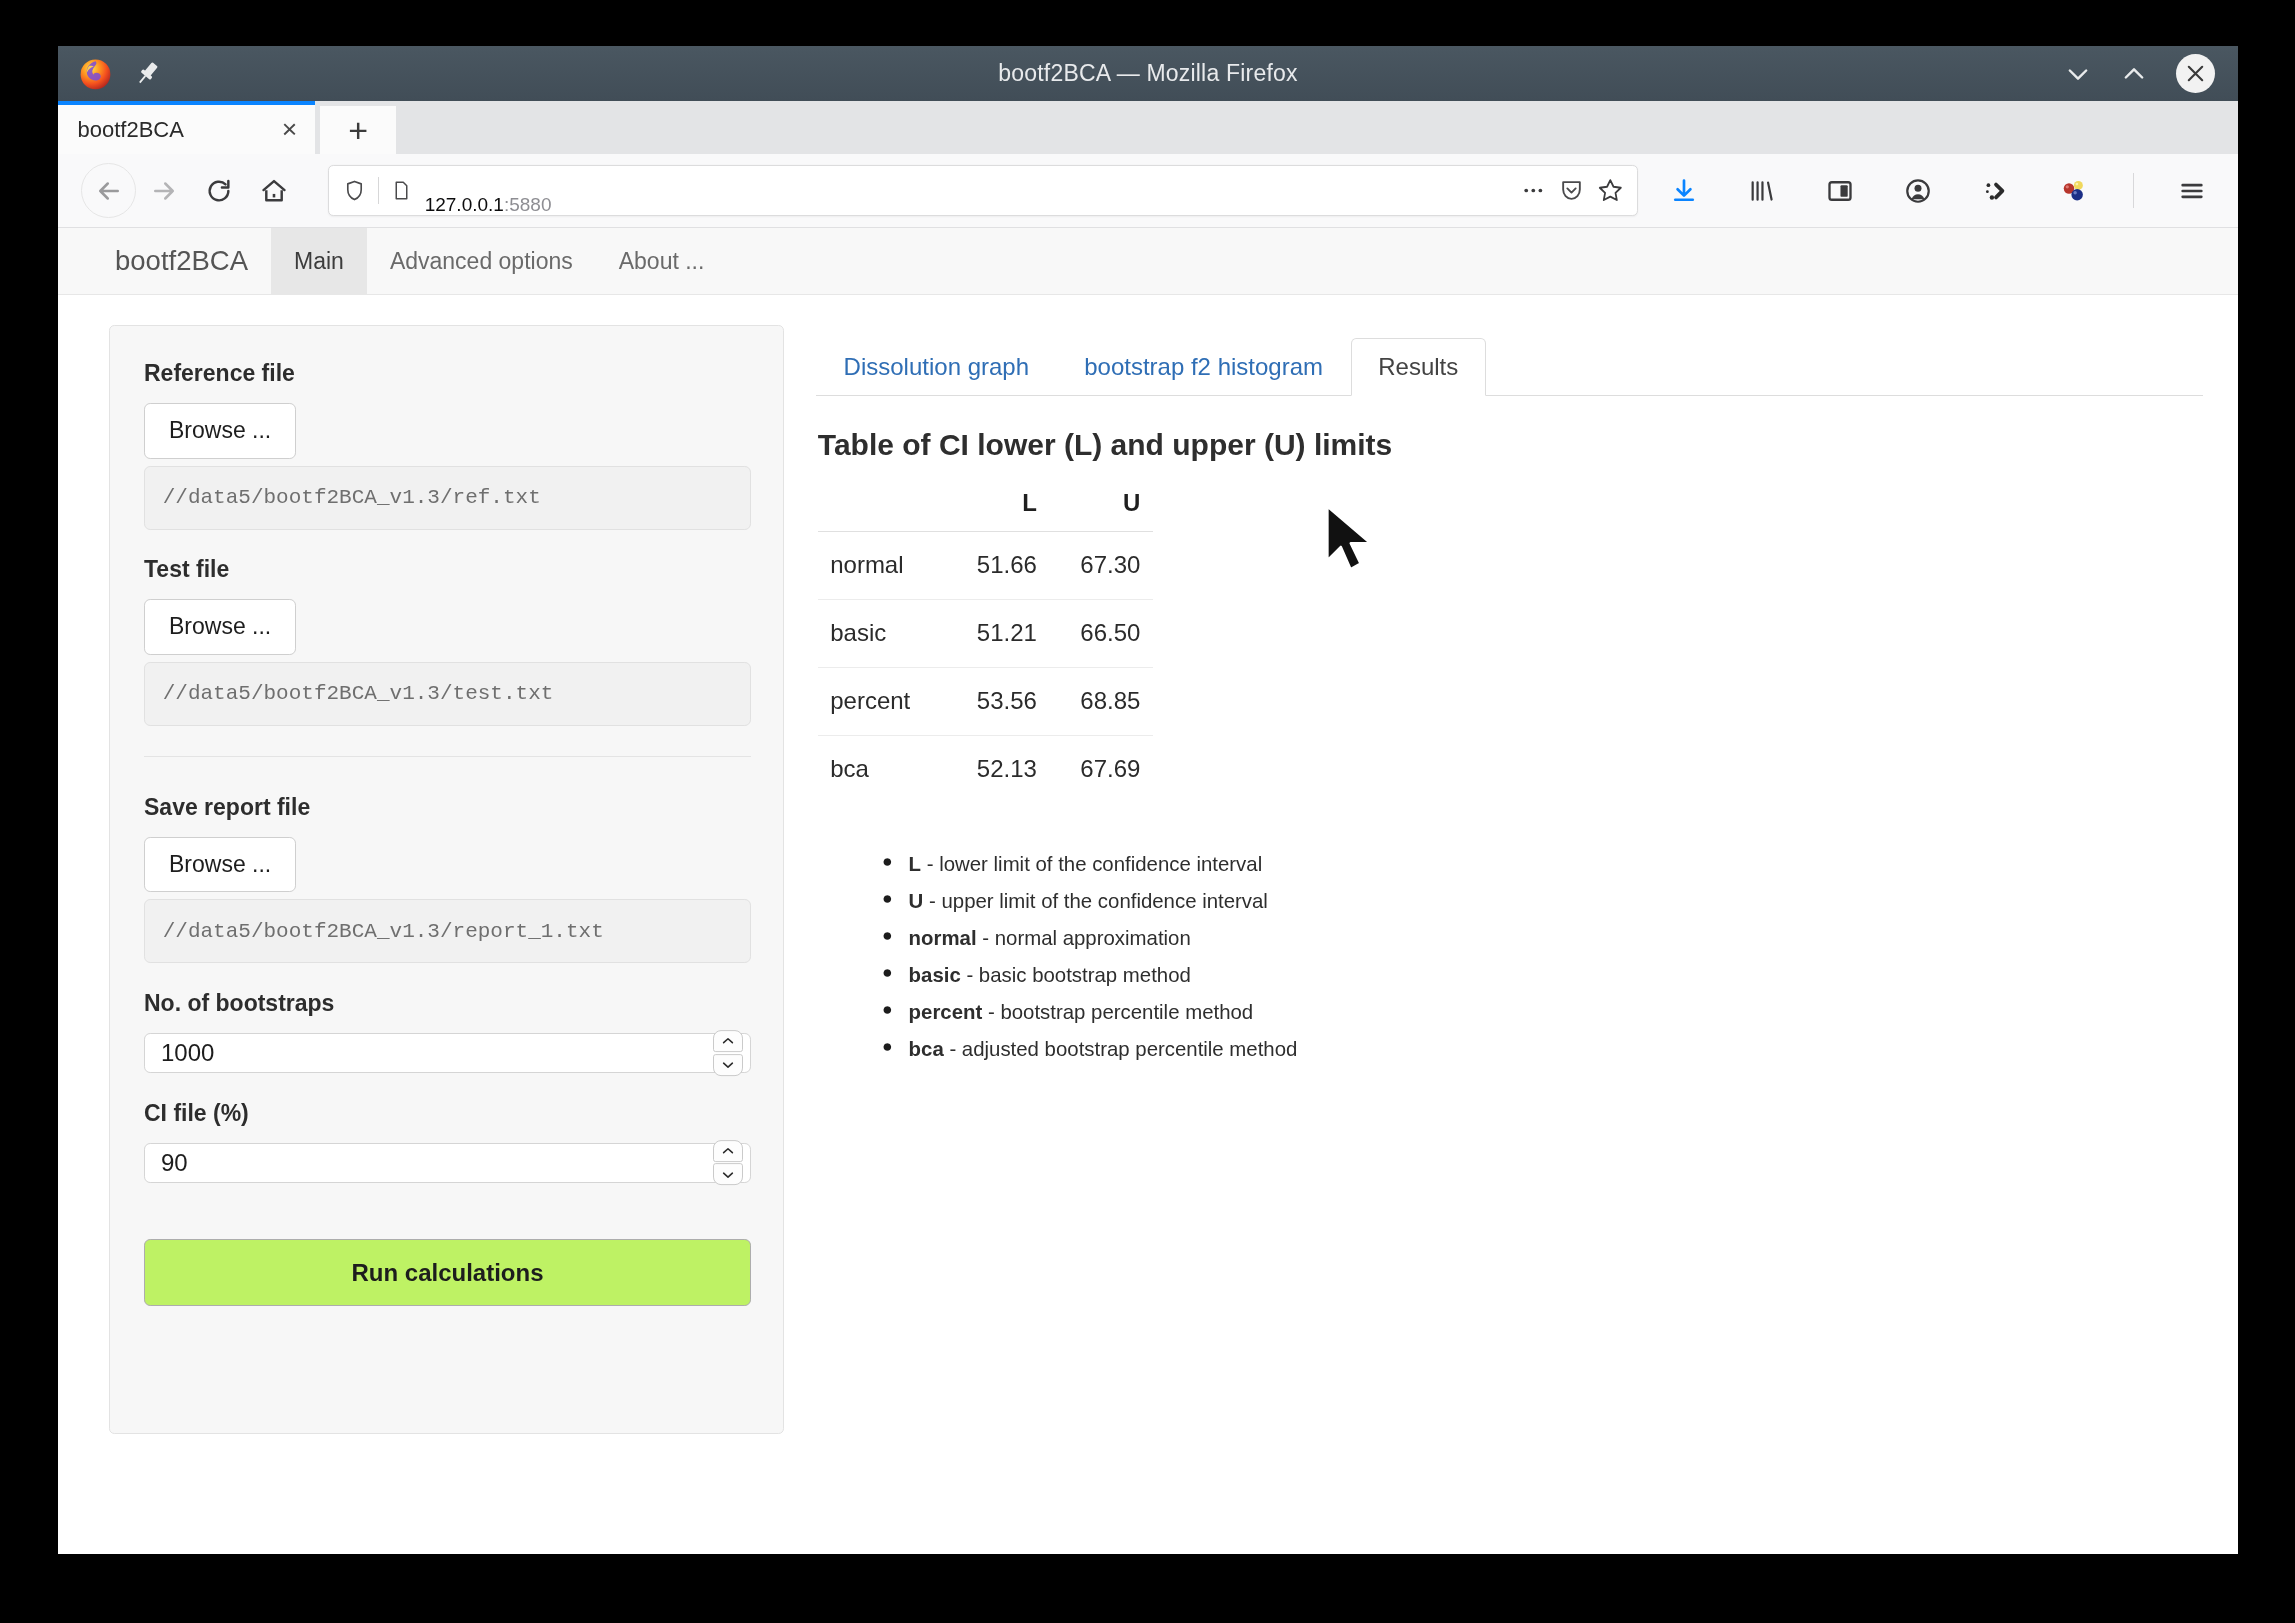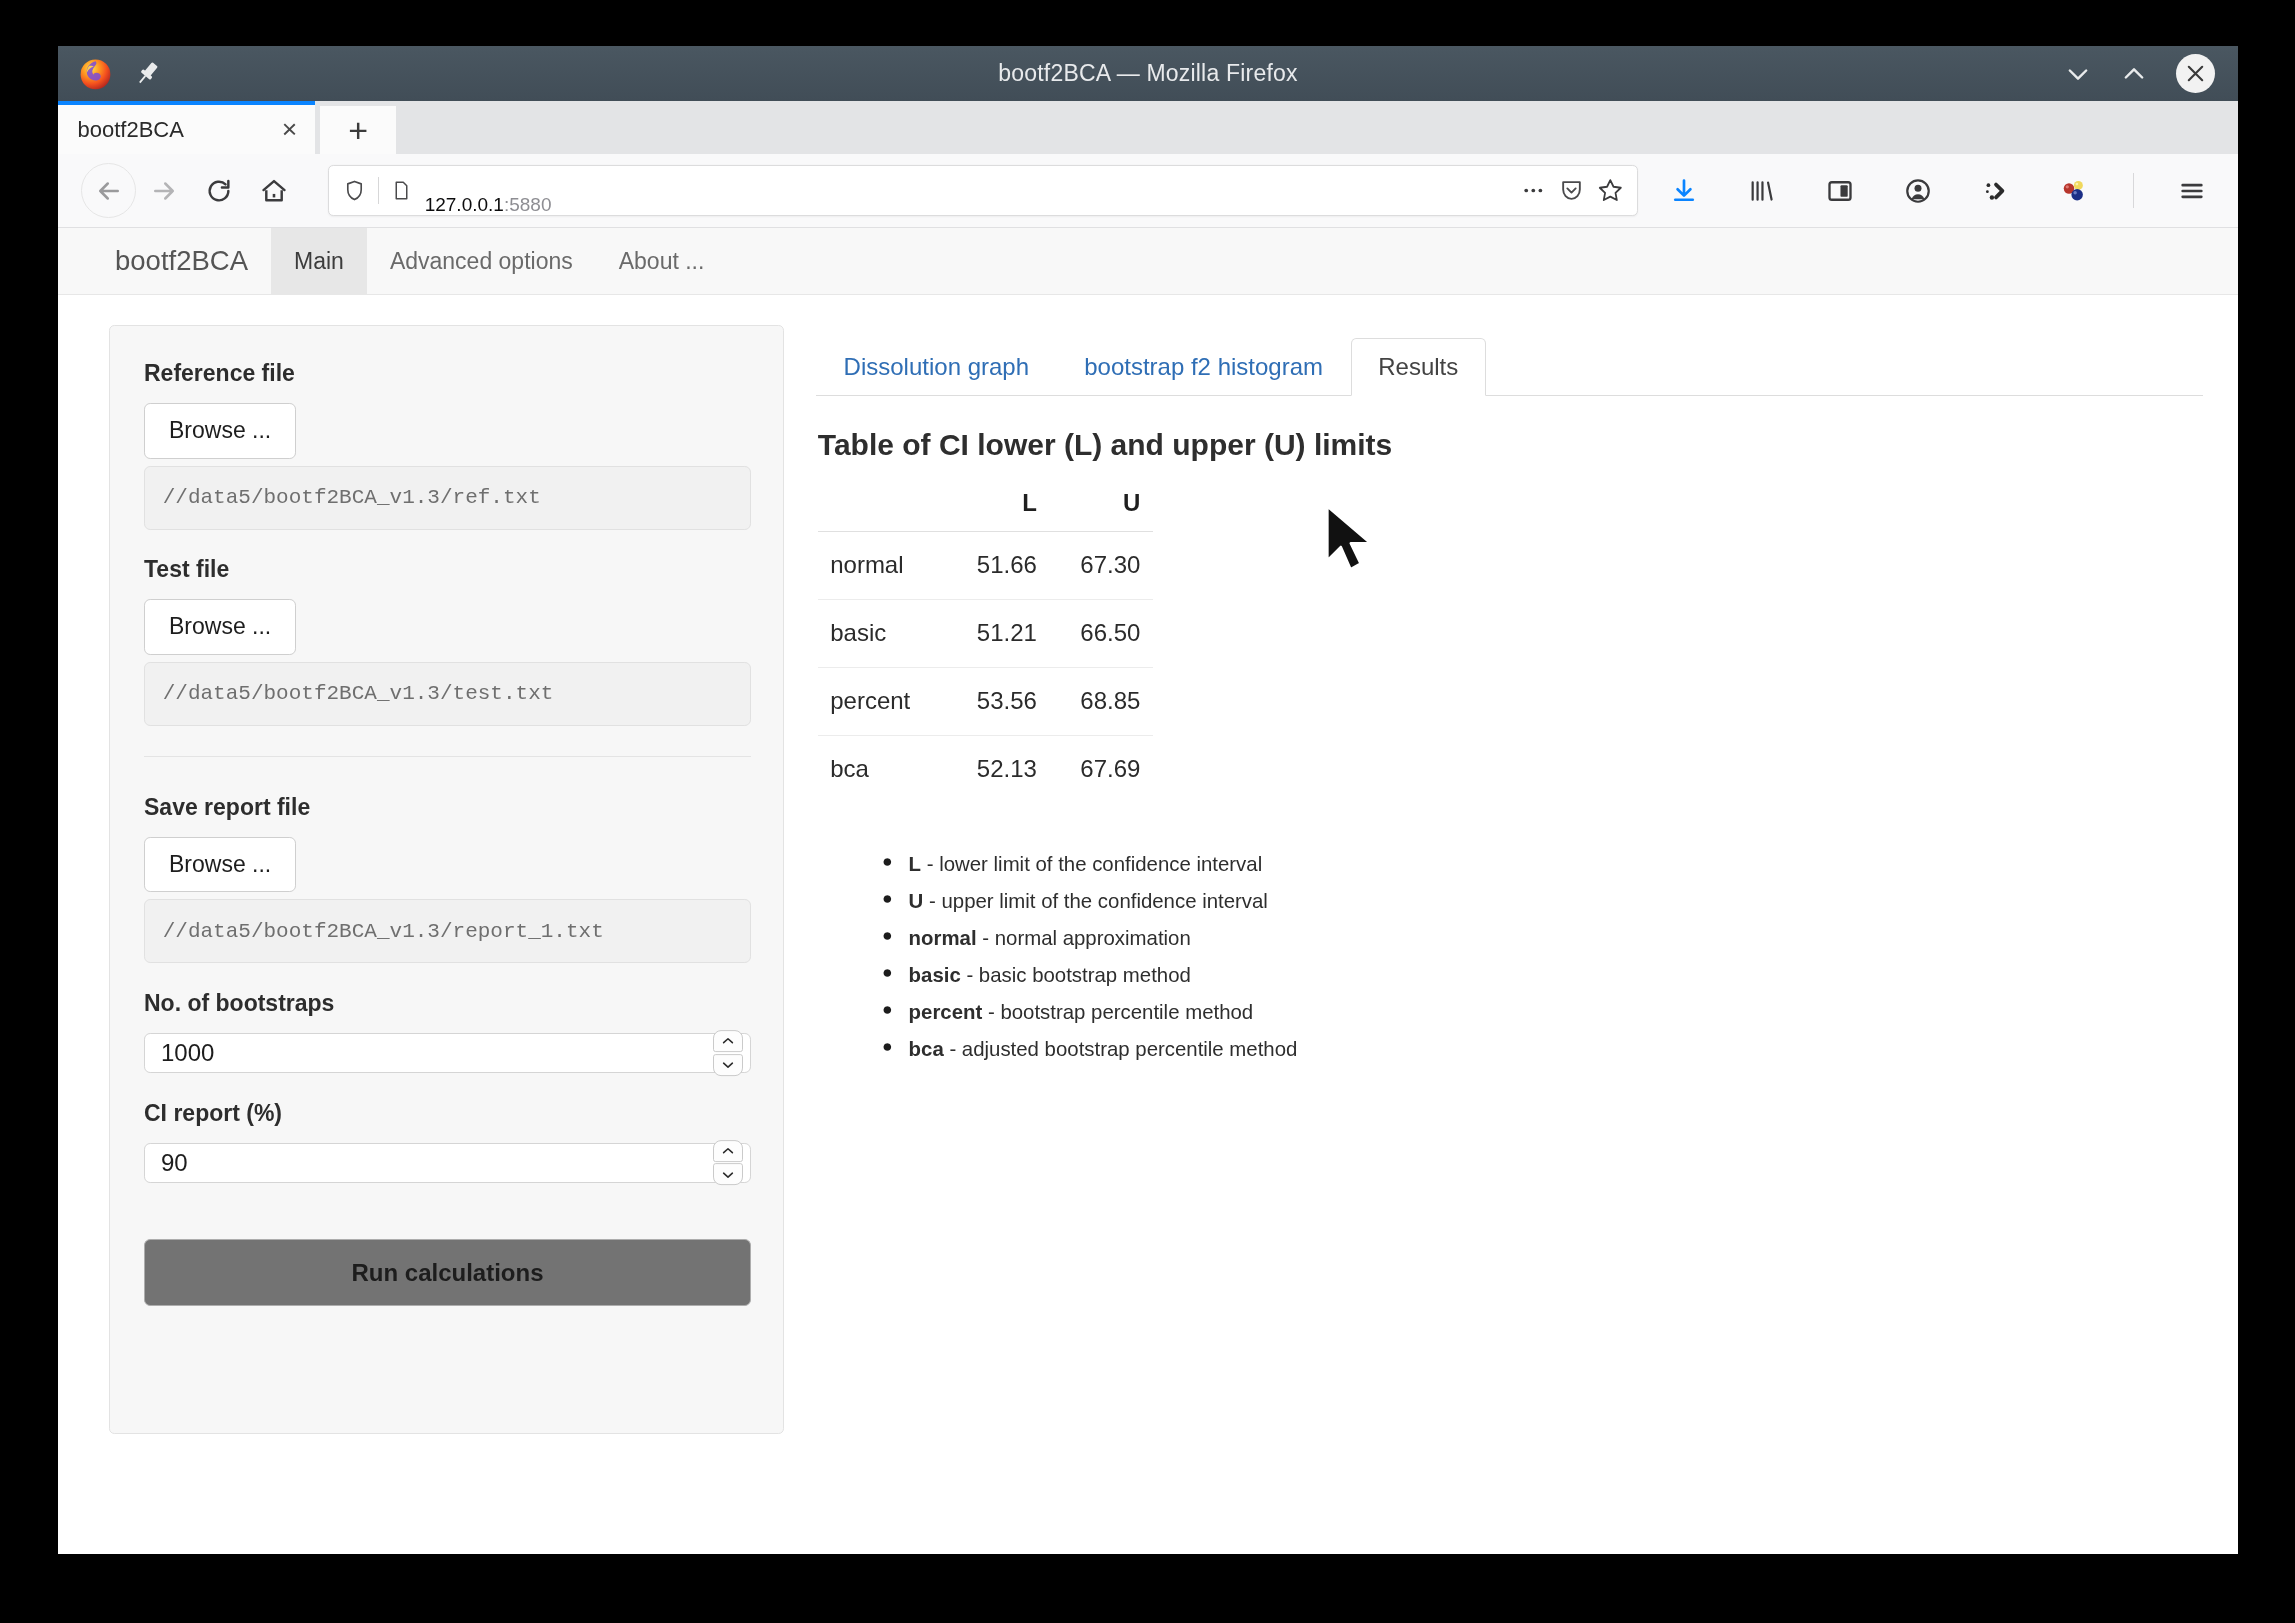--- a/index.html
+++ b/index.html
@@ -163,21 +163,21 @@
   }
   .spin-btn {
     width: 30px; height: 22px; border: 0.9px solid #cacaca;
     background: #fdfdfd; display: flex; align-items: center; justify-content: center;
     cursor: pointer;
   }
   .spin-btn:first-child { border-radius: 8px 8px 2.7px 2.7px; }
   .spin-btn:last-child { border-radius: 2.7px 2.7px 8px 8px; }
   .run-btn {
     width: 100%; margin-top: 30px;
-    background: #737373; border: 0.9px solid #adadad; border-radius: 6.2px;
+    background: #bef264; border: 0.9px solid #adadad; border-radius: 6.2px;
     padding: 18.6px 0; font-size: 24px; font-weight: bold; color: #1d1d1d;
     cursor: pointer; font-family: "Liberation Sans", sans-serif;
   }
 
   
   #main { flex: 1 1 auto; position: relative; padding-top: 5.3px; }
   #tabs {
     display: flex; align-items: flex-end;
     border-bottom: 0.9px solid #ddd; height: 66px;
   }
@@ -439,21 +439,21 @@
             <span class="spin-btn">
               <svg width="14" height="9.7" viewBox="0 0 16 11">
                   <path d="M3 3.5L8 8l5-4.5" fill="none" stroke="#2b2b2b" stroke-width="1.8" stroke-linecap="round" stroke-linejoin="round"></path>
                 </svg>
             </span>
           </span>
         </div>
       </div>
 
       <div class="group">
-        <div class="field-label">CI report (%)</div>
+        <div class="field-label">CI file (%)</div>
         <div class="num-wrap">
           <input type="text" value="90" style="">
           <span class="spinner">
             <span class="spin-btn">
               <svg width="14" height="9.7" viewBox="0 0 16 11">
                   <path d="M3 7.5L8 3l5 4.5" fill="none" stroke="#2b2b2b" stroke-width="1.8" stroke-linecap="round" stroke-linejoin="round"></path>
                 </svg>
             </span>
             <span class="spin-btn">
               <svg width="14" height="9.7" viewBox="0 0 16 11">

